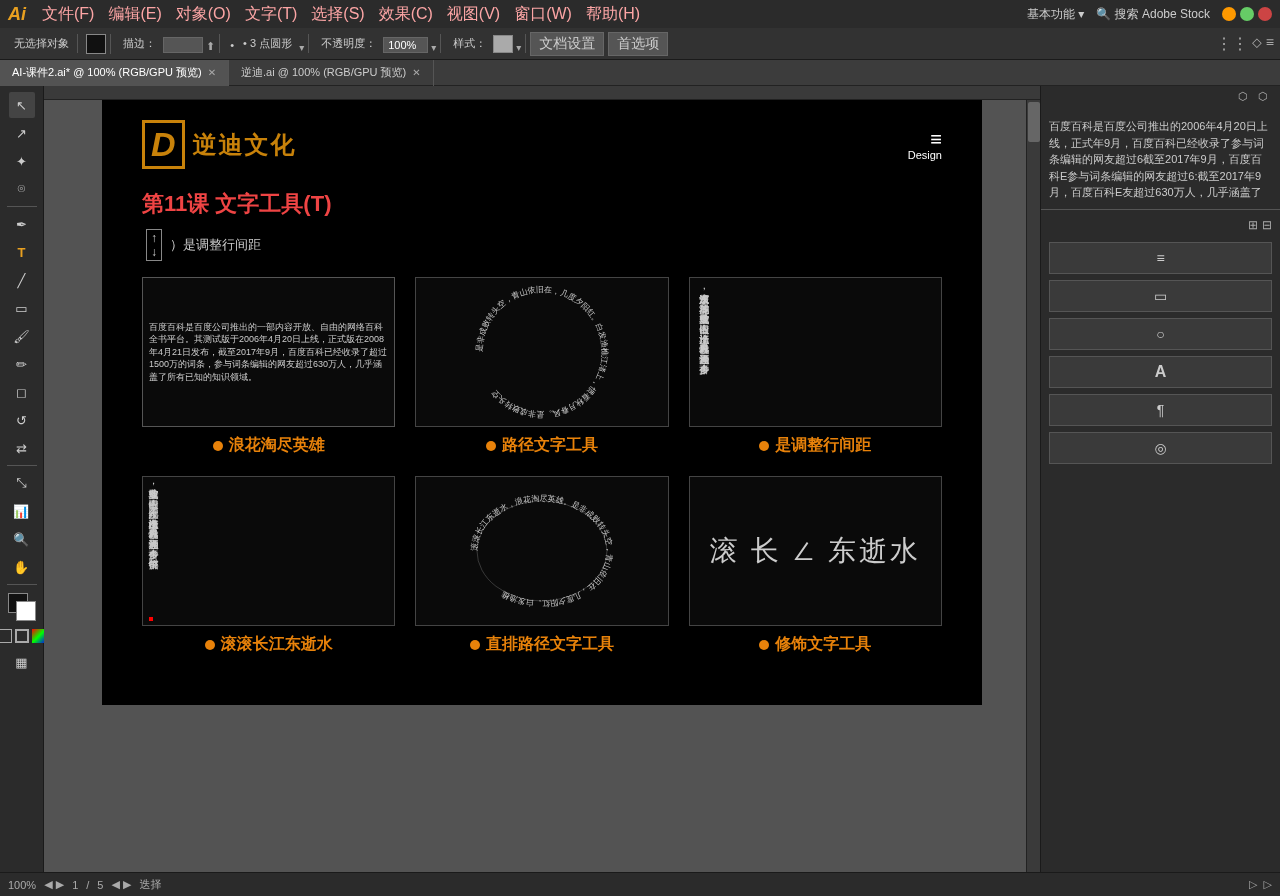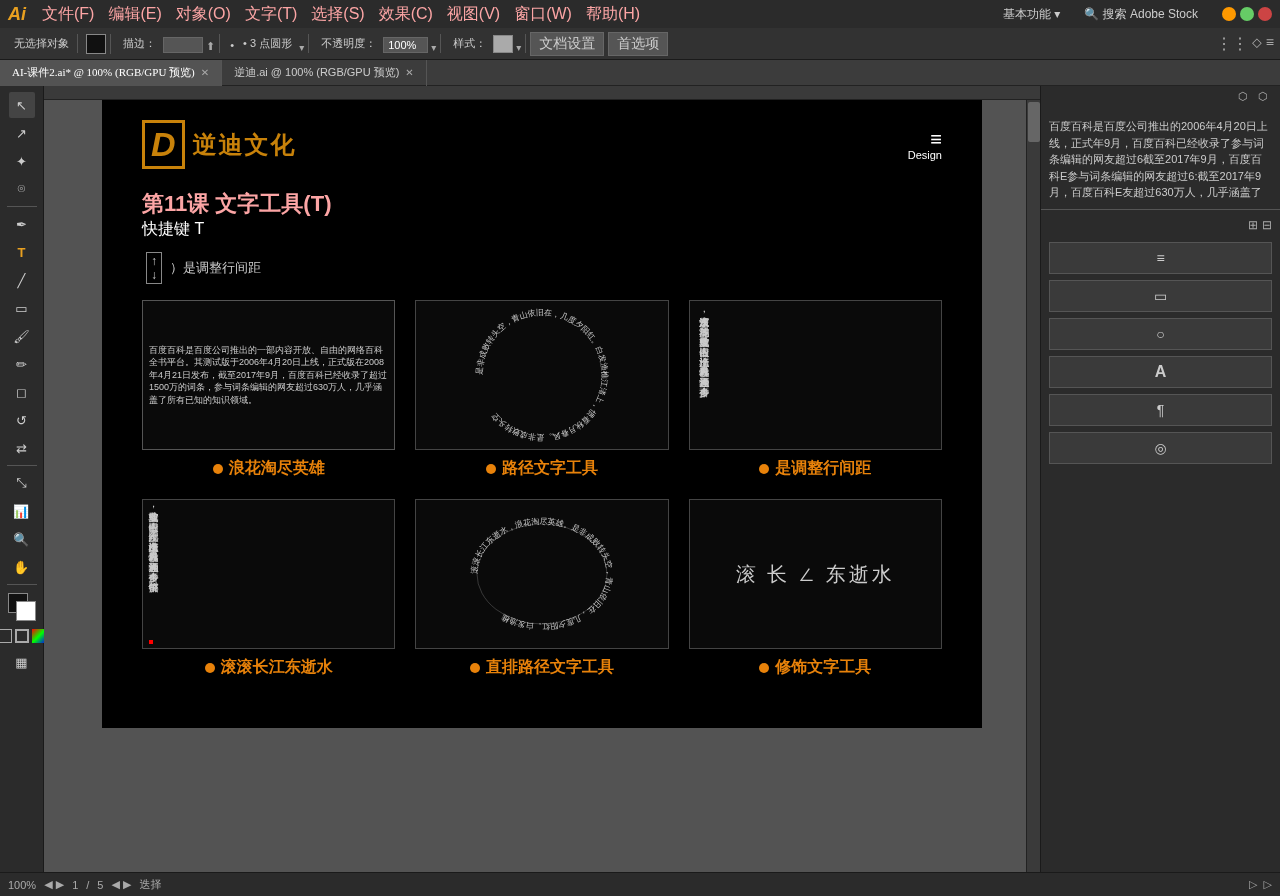--- a/index.html
+++ b/index.html
@@ -25,21 +25,21 @@
     .menu-item {
       color: #fca5a5;
       font-size: 16px;
       padding: 2px 6px;
       cursor: pointer;
     }
     .menu-right {
       margin-left: auto;
       display: flex;
       align-items: center;
-      gap: 24px;
+      gap: 12px;
     }
     .menu-right-text { color: #ccc; font-size: 12px; }
     .window-controls { display: flex; gap: 4px; }
     .win-btn { width: 14px; height: 14px; border-radius: 50%; cursor: pointer; }
 
     
     #toolbar {
       height: 32px;
       background: #323232;
       display: flex;
@@ -94,21 +94,20 @@
       align-items: center;
       font-size: 11px;
       color: #ccc;
       cursor: pointer;
       border-right: 1px solid #555;
       gap: 6px;
     }
     .tab.active {
       background: #535353;
       color: #fff;
-      font-family: Liberation Serif, serif;
     }
     .tab-close {
       font-size: 10px;
       color: #aaa;
       cursor: pointer;
     }
 
     
     #main-layout {
       display: flex;
@@ -245,23 +244,24 @@
       margin-bottom: 20px;
     }
     .logo-icon {
       display: flex;
       align-items: center;
       gap: 8px;
     }
 
     
     .lesson-title {
-      color: #fca5a5;
+      color: #ef4444;
       font-size: 22px;
       font-weight: bold;
+      margin-bottom: 10px;
     }
     .shortcut-line {
       color: #fff;
       font-size: 16px;
       margin-bottom: 12px;
     }
     .desc-text {
       color: #ccc;
       font-size: 13px;
       line-height: 1.8;
@@ -496,21 +496,20 @@
           <span style="color:#c8820a;font-size:24px;font-weight:bold;letter-spacing:2px;">逆迪文化</span>
         </div>
         <div style="text-align:right;">
           <div style="color:#fff;font-size:20px;line-height:1;">≡</div>
           <div style="color:#fff;font-size:11px;">Design</div>
         </div>
       </div>
 
       <div class="lesson-title">第11课   文字工具(T)</div>
 
-      <div class="shortcut-line">快捷键 T</div>
 
 
       <div class="hint-text">
         <span style="display:inline-flex;flex-direction:column;align-items:center;font-size:12px;color:#ccc;border:1px solid #888;padding:1px 4px;margin:0 4px;">↑<br>↓</span>
         <span>）是调整行间距</span>
       </div>
 
       <div class="tools-demo">
 
         <div class="tool-demo-item">
@@ -579,21 +578,21 @@
             </svg>
           </div>
           <div class="demo-label">
             <div class="orange-dot"></div>
             <span class="demo-label-text">直排路径文字工具</span>
           </div>
         </div>
 
         <div class="tool-demo-item">
           <div class="demo-box">
-            <span style="font-size:20px;color:#ccc;font-family:serif;letter-spacing:3px;">滚 长 ∠ 东逝水</span>
+            <span style="font-size:28px;color:#ccc;font-family:serif;letter-spacing:3px;">滚 长 ∠ 东逝水</span>
           </div>
           <div class="demo-label">
             <div class="orange-dot"></div>
             <span class="demo-label-text">修饰文字工具</span>
           </div>
         </div>
 
       </div>
 
     </div>

